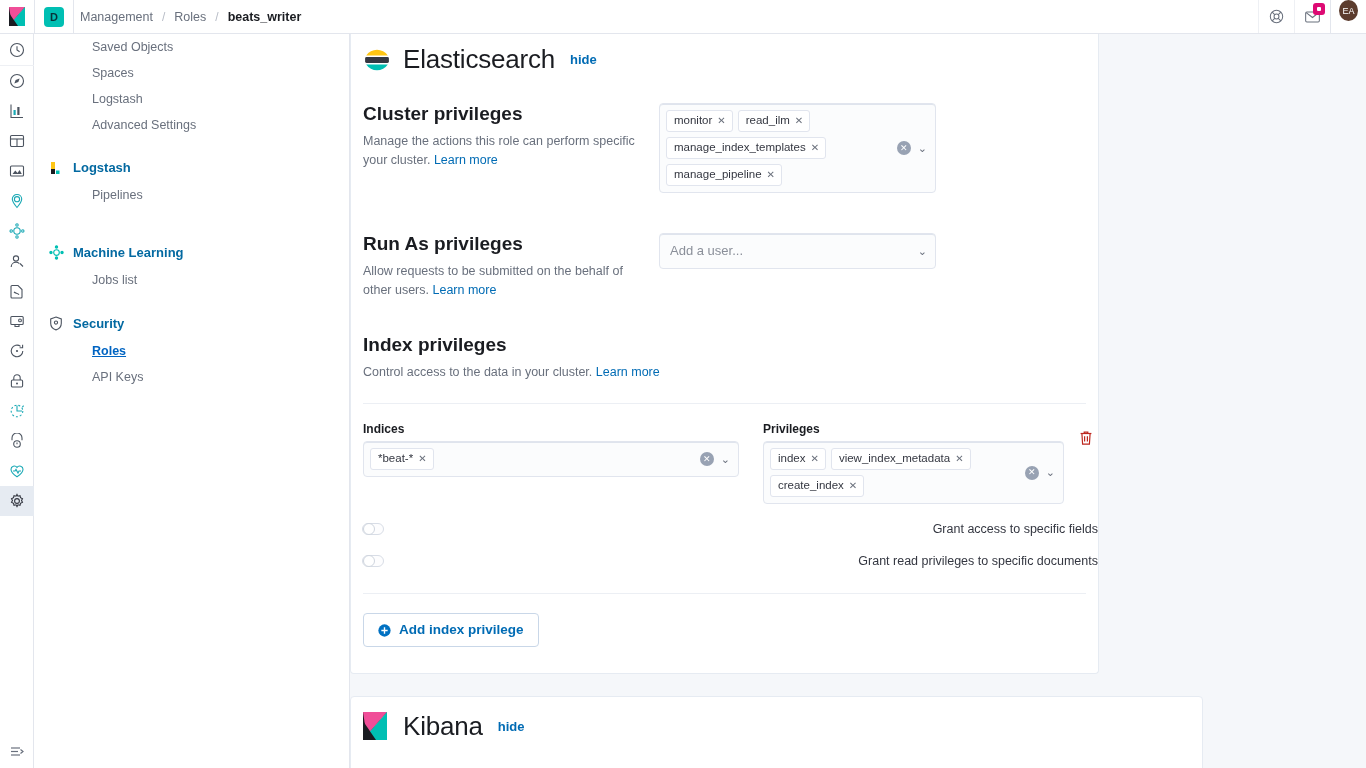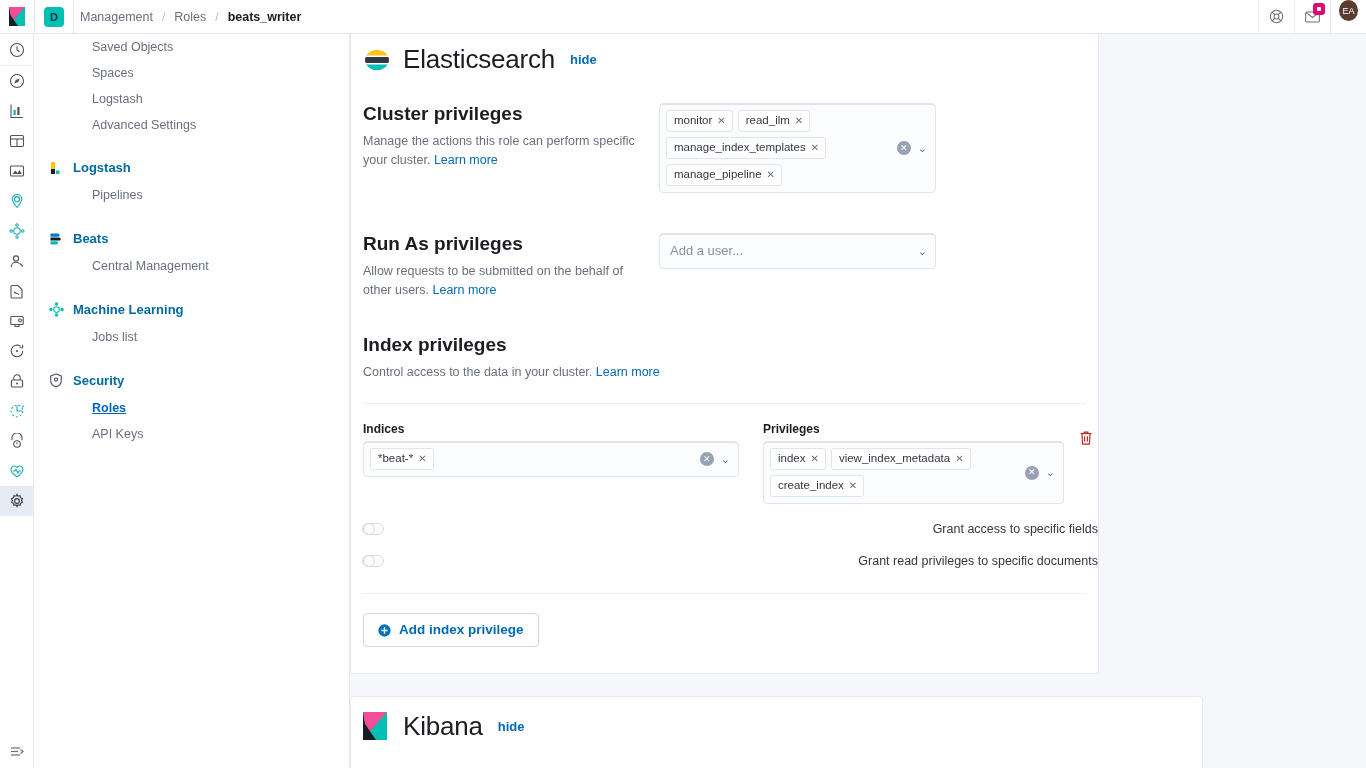--- a/index.html
+++ b/index.html
@@ -363,33 +363,20 @@
             <path d="M2 8h4v5H2z" fill="#1a1c21"></path>
             <rect x="7" y="9.5" width="3.5" height="3.5" fill="#00BFB3"></rect>
           </svg>
       </span>
       <span>Logstash</span>
     </div>
     <a class="nav-link">Pipelines</a>
   </div>
 
   <div class="nav-spacer"></div>
-  <div class="nav-group">
-    <div class="nav-head">
-      <span class="nav-head-icon">
-        <svg width="14" height="14" viewBox="0 0 14 14">
-            <path d="M1.5 1.5h7.5c2 0 2 3.2 0 3.2H1.5z" fill="#0077CC"></path>
-            <path d="M1.5 5.4h8.6c2.2 0 2.2 3.2 0 3.2H1.5z" fill="#1a1c21"></path>
-            <path d="M1.5 9.3h6.2c1.8 0 1.8 3.2 0 3.2H1.5z" fill="#00BFB3"></path>
-          </svg>
-      </span>
-      <span>Beats</span>
-    </div>
-    <a class="nav-link">Central Management</a>
-  </div>
 
   <div class="nav-spacer"></div>
   <div class="nav-group">
     <div class="nav-head">
       <span class="nav-head-icon">
         <svg width="15" height="15" viewBox="0 0 16 16" fill="none" stroke="#00BFB3" stroke-width="1.2">
             <circle cx="8" cy="8" r="3"></circle>
             <circle cx="8" cy="2.1" r="1.2" fill="#00BFB3"></circle>
             <circle cx="8" cy="13.9" r="1.2" fill="#00BFB3"></circle>
             <circle cx="2.1" cy="8" r="1.2" fill="#00BFB3"></circle>

